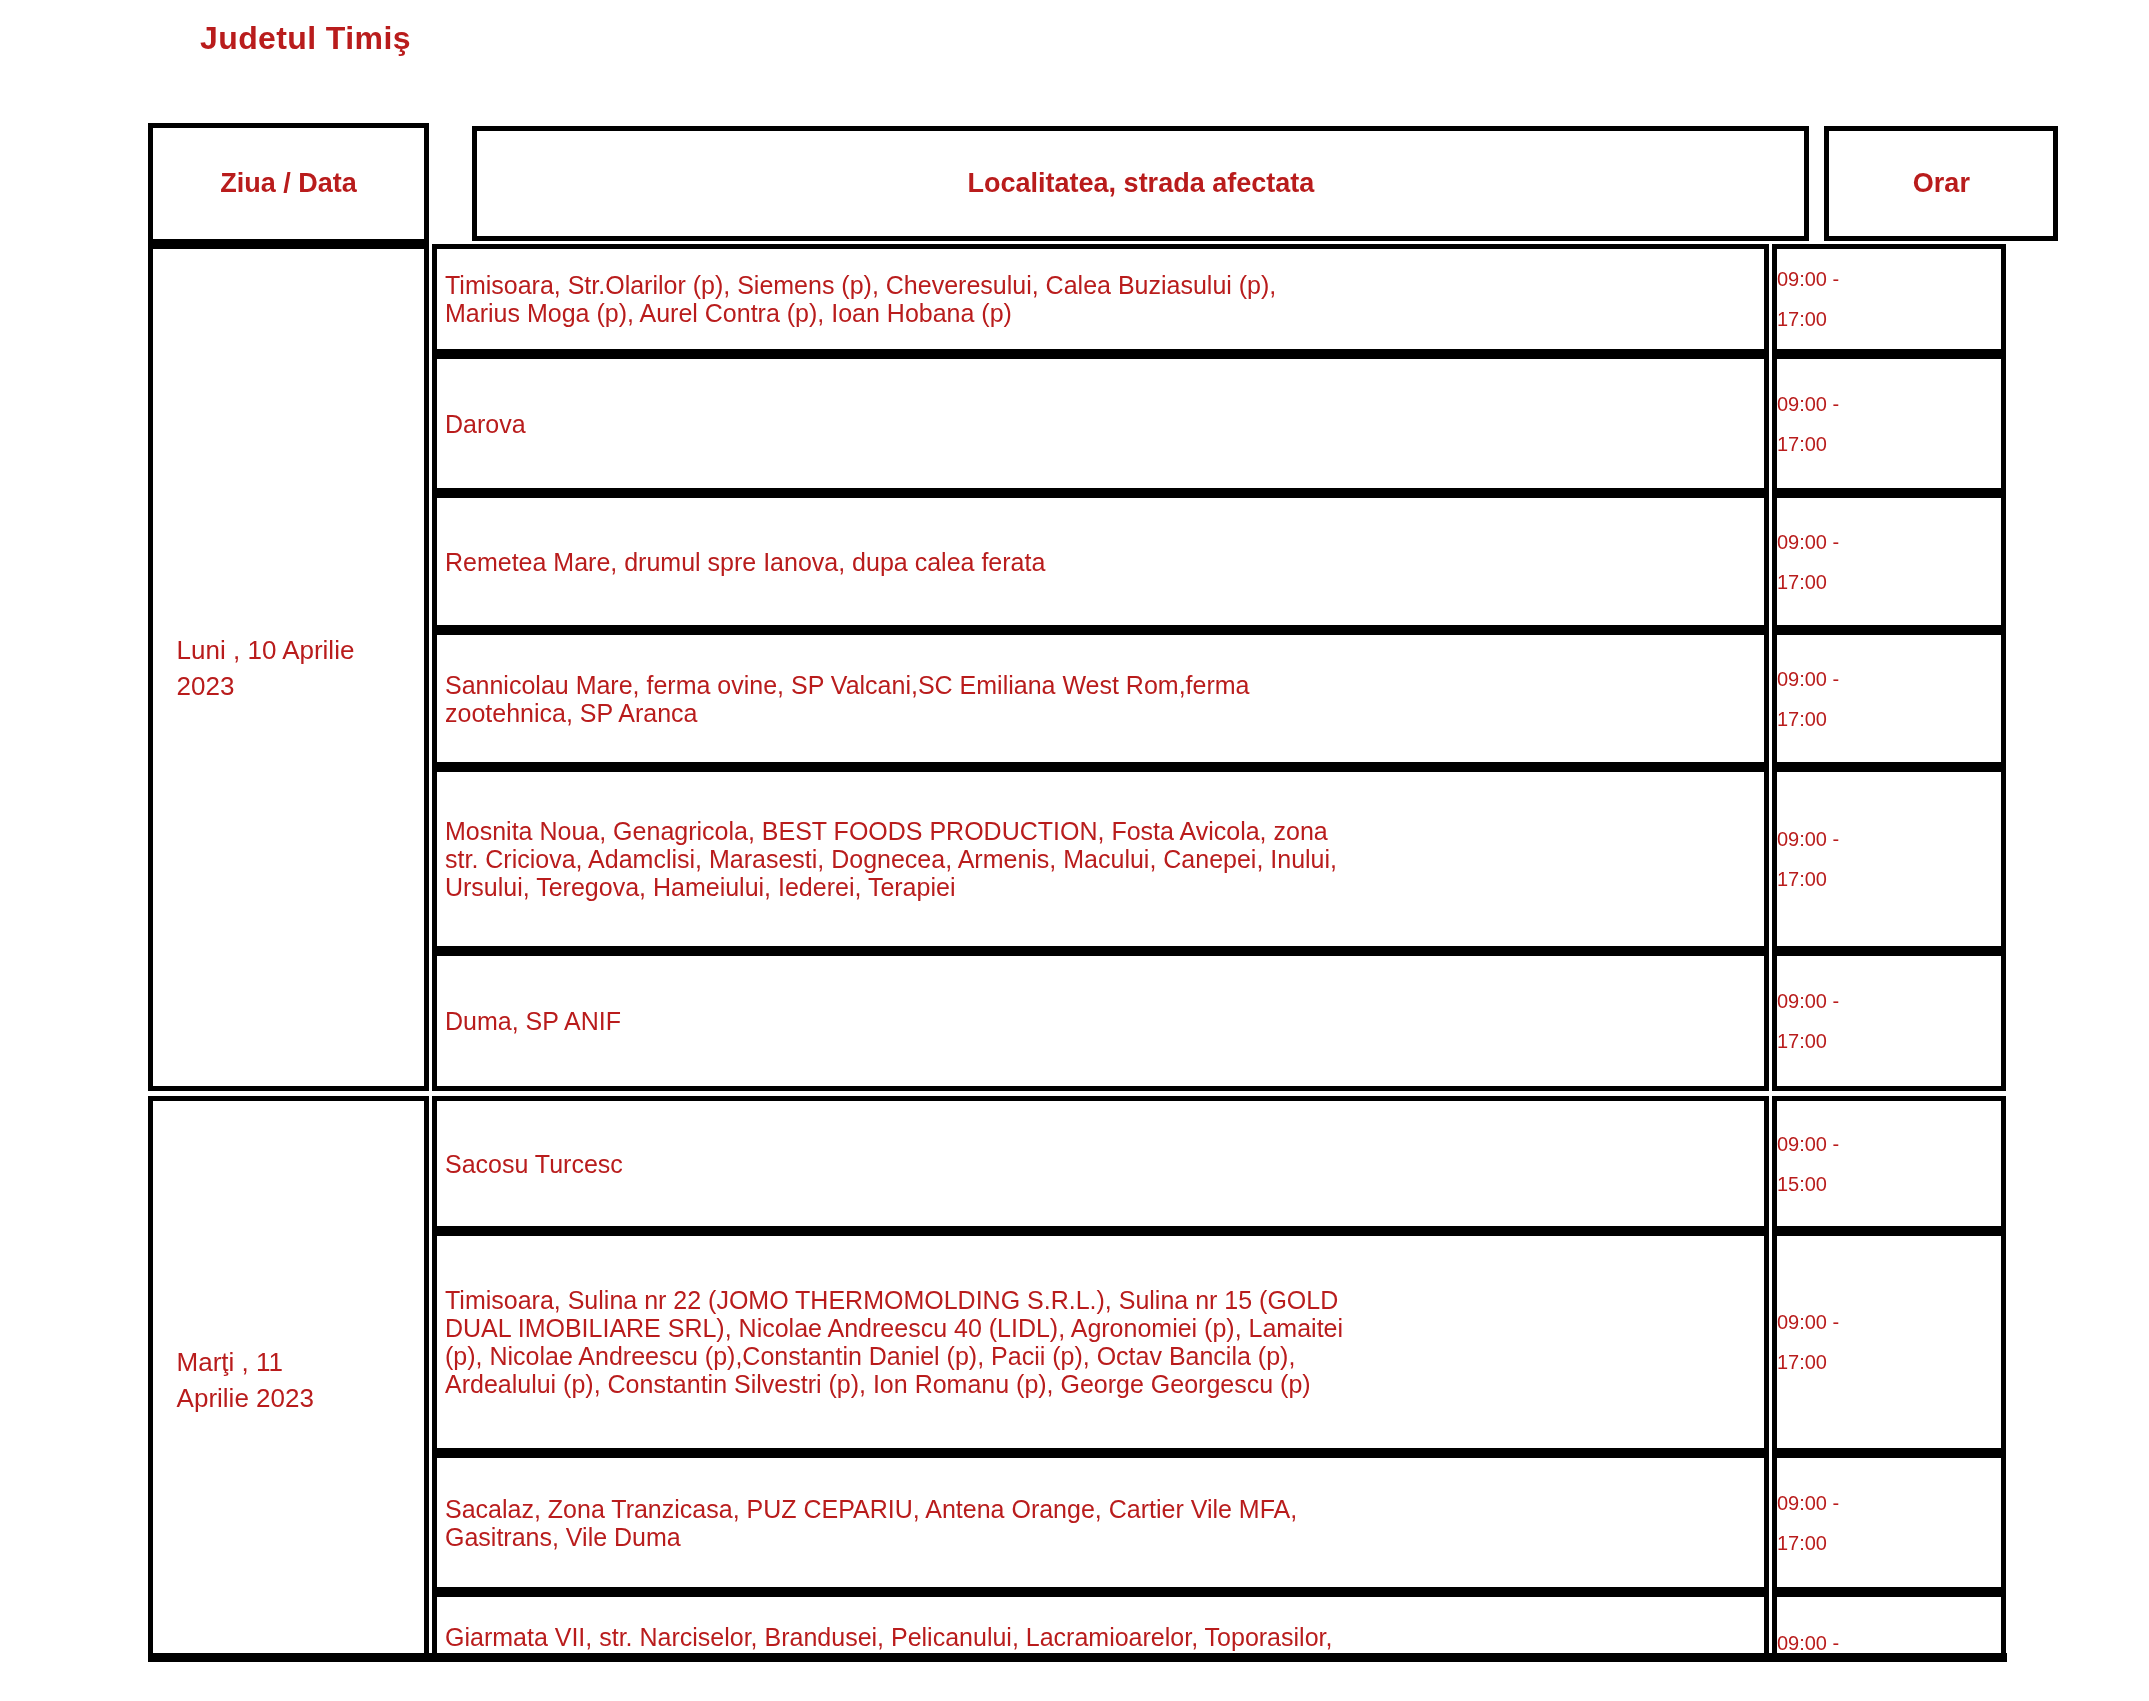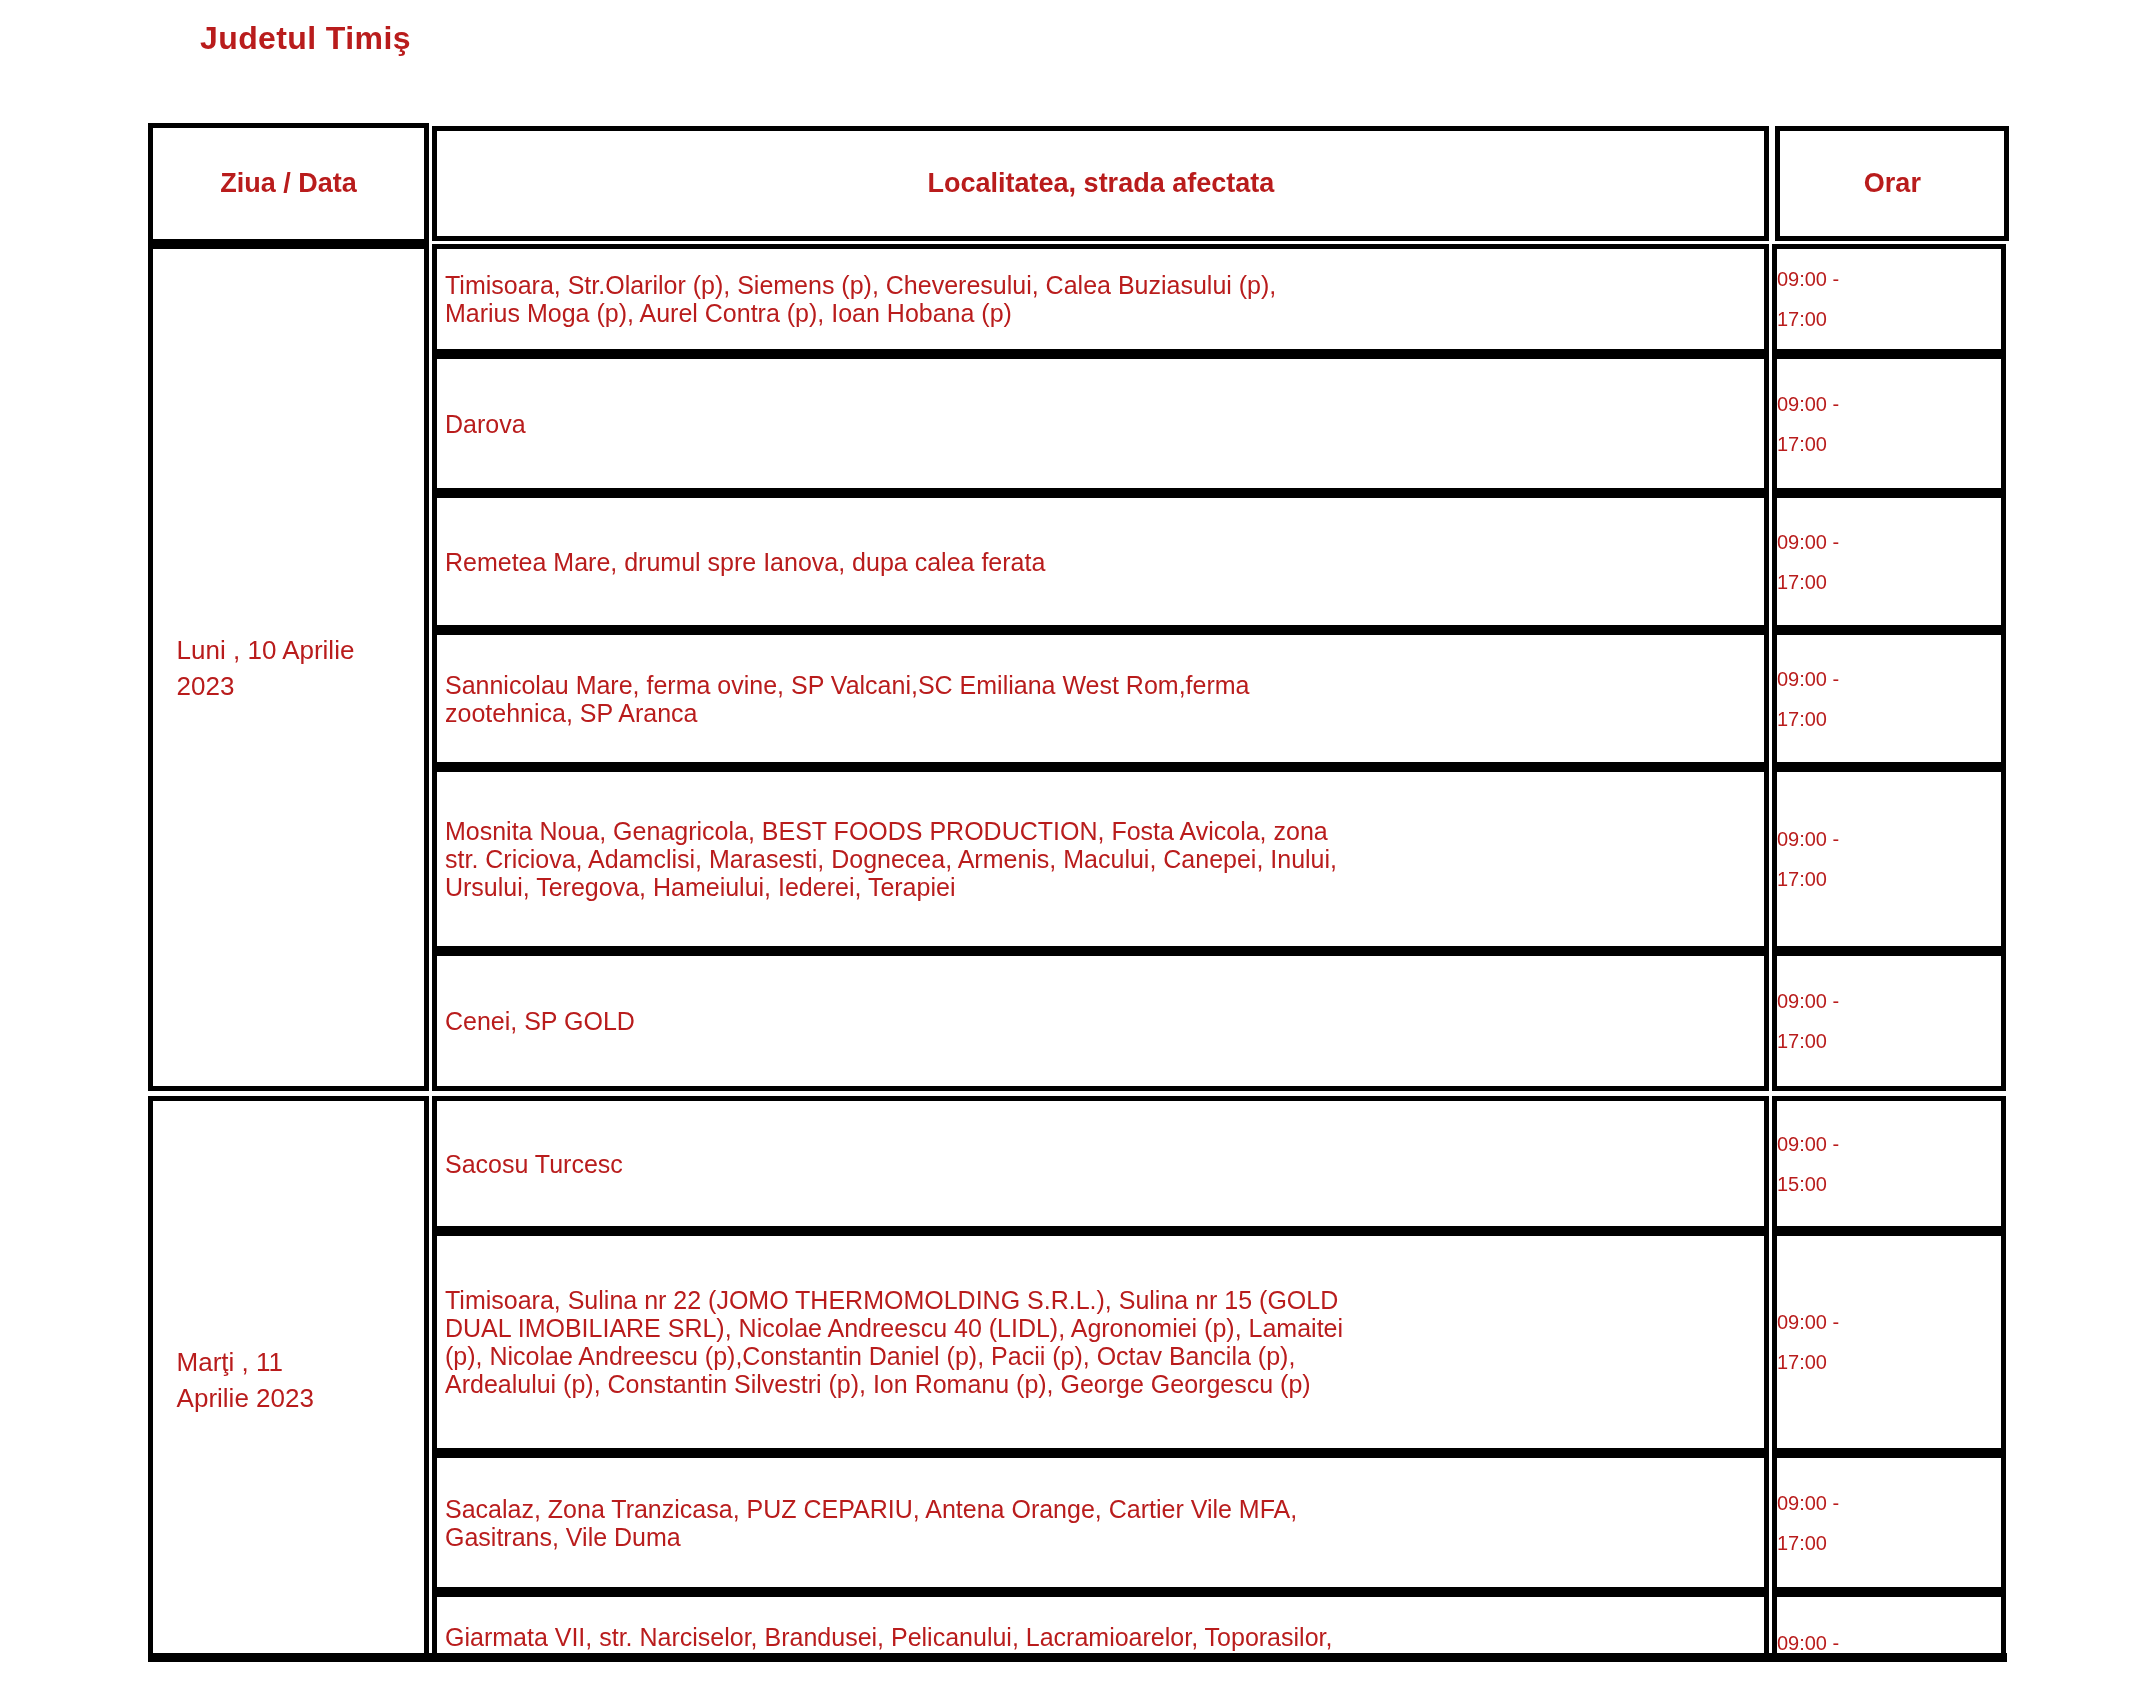--- a/index.html
+++ b/index.html
@@ -33,21 +33,21 @@
   .c1box.grp {
     display:flex; align-items:center;
     padding-left:23.6px; padding-right:8.4px;
     font-size:26px; line-height:36px; white-space:pre-line;
   }
   .g1 { height:847px; }
   .g2 { height:567px; }
   .vgap { height:5px; flex:0 0 5px; }
   
   .col23 { display:flex; flex-direction:column; width:1574px; }
-  .hrow { height:121px; display:flex; column-gap:6px; }
+  .hrow { height:121px; display:flex; column-gap:15px;margin-left:40px; }
   .hbox {
     margin-top:3.4px; height:115px; border:5px solid #000; background:#fff;
     display:flex; align-items:center; justify-content:center;
     font-weight:bold; font-size:27px;
   }
   .hbox.hloc { width:1337px; flex:0 0 1337px; }
   .hbox.horar { width:234px; flex:0 0 234px; }
   .row { display:flex; column-gap:2.5px; }
   .cell { border:5px solid #000; background:#fff; }
   .loc {
@@ -141,21 +141,21 @@
         <div class="cell loc">Mosnita Noua, Genagricola, BEST FOODS PRODUCTION, Fosta Avicola, zona
 str. Criciova, Adamclisi, Marasesti, Dognecea, Armenis, Macului, Canepei, Inului,
 Ursului, Teregova, Hameiului, Iederei, Terapiei</div>
         <div class="cell orar">
           <div>09:00 -</div>
           <div>17:00</div>
         </div>
       </div>
 
       <div class="row r5">
-        <div class="cell loc">Cenei, SP GOLD</div>
+        <div class="cell loc">Duma, SP ANIF</div>
         <div class="cell orar">
           <div>09:00 -</div>
           <div>17:00</div>
         </div>
       </div>
 
       <div class="vgap"></div>
 
       <div class="row r6">
         <div class="cell loc">Sacosu Turcesc</div>

